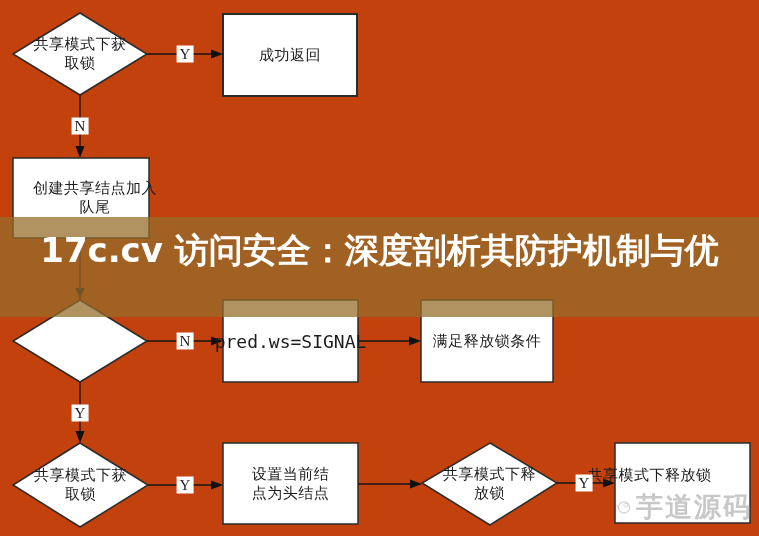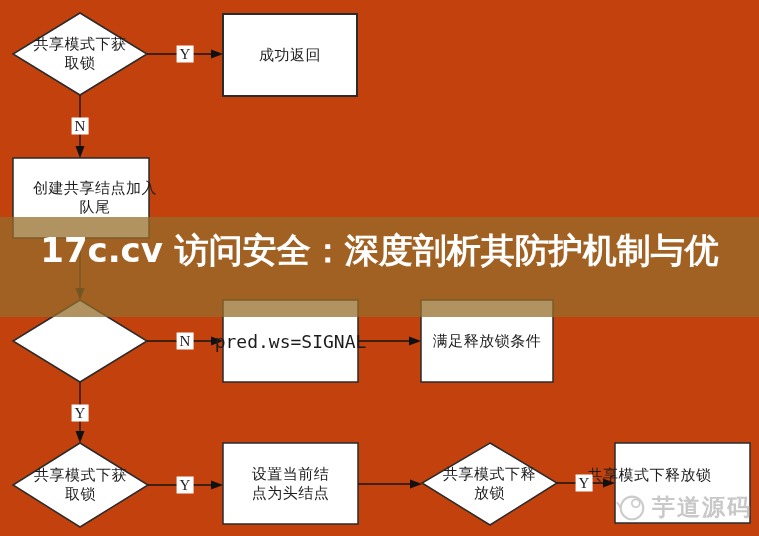--- a/index.html
+++ b/index.html
@@ -31,21 +31,21 @@
     text-align:center;color:#ffffff;font-family:"DejaVu Sans","Liberation Sans",sans-serif;
     font-weight:900;font-size:34px;line-height:42px;letter-spacing:0px;
   }
   .banner-line.first{margin-top:12px;}
   #watermark{
     position:absolute;left:616px;top:490px;width:136px;height:34px;
     display:flex;align-items:center;z-index:4;
   }
   #watermark .wm-text{
     font-family:"DejaVu Sans","Liberation Sans",sans-serif;
-    font-weight:bold;font-size:23px;color:#c8c8c8;letter-spacing:2px;
+    font-weight:bold;font-size:27px;color:#c8c8c8;letter-spacing:2px;
     margin-left:4px;white-space:nowrap;
   }
 </style>
 </head>
 <body>
 
 <div id="stage">
 
   <svg id="flow-svg" width="759" height="536" viewBox="0 0 759 536">
     <g stroke="#2b2b2b" fill="#ffffff" stroke-width="1.5">

